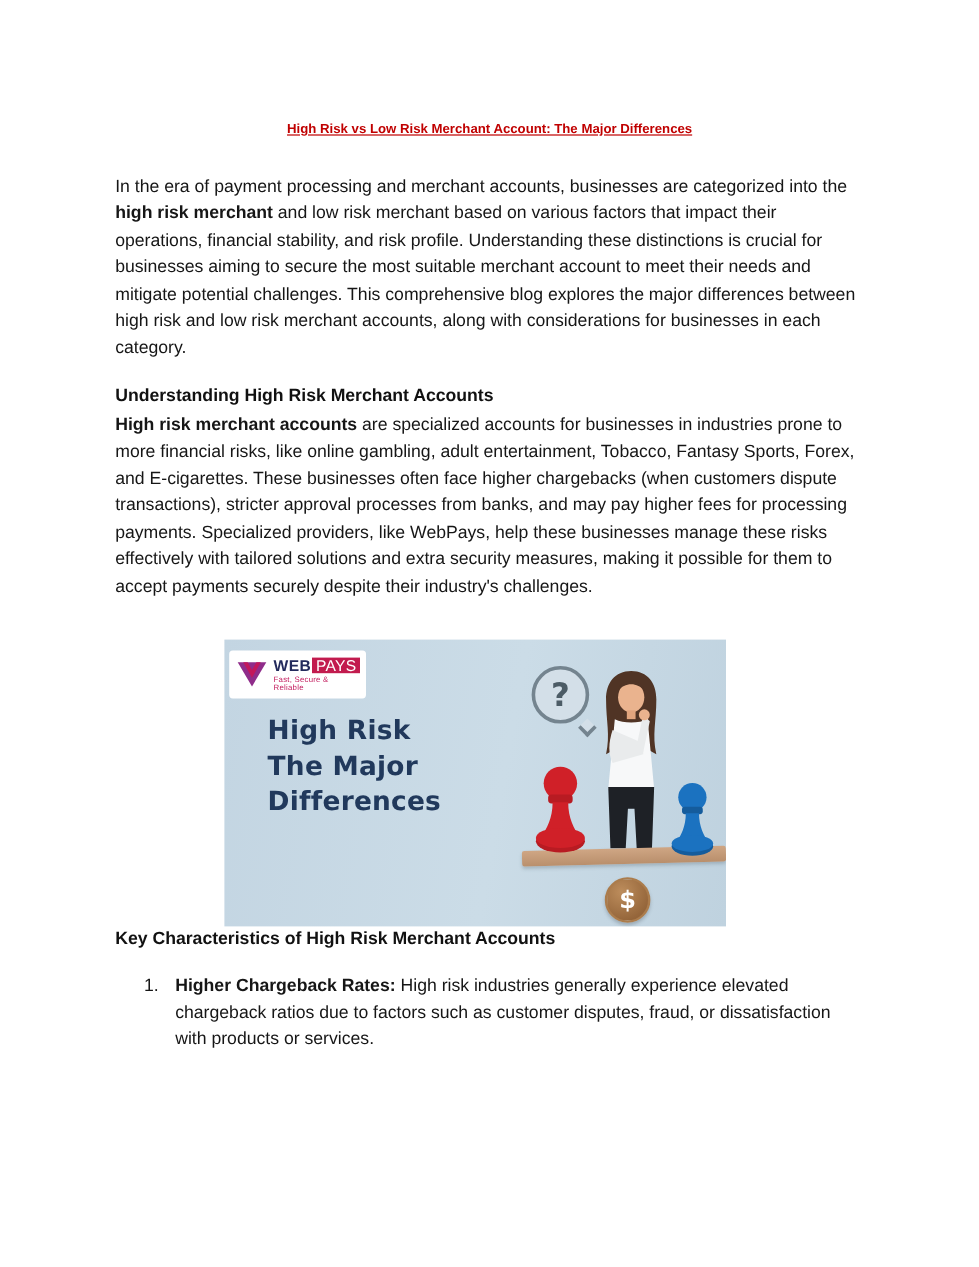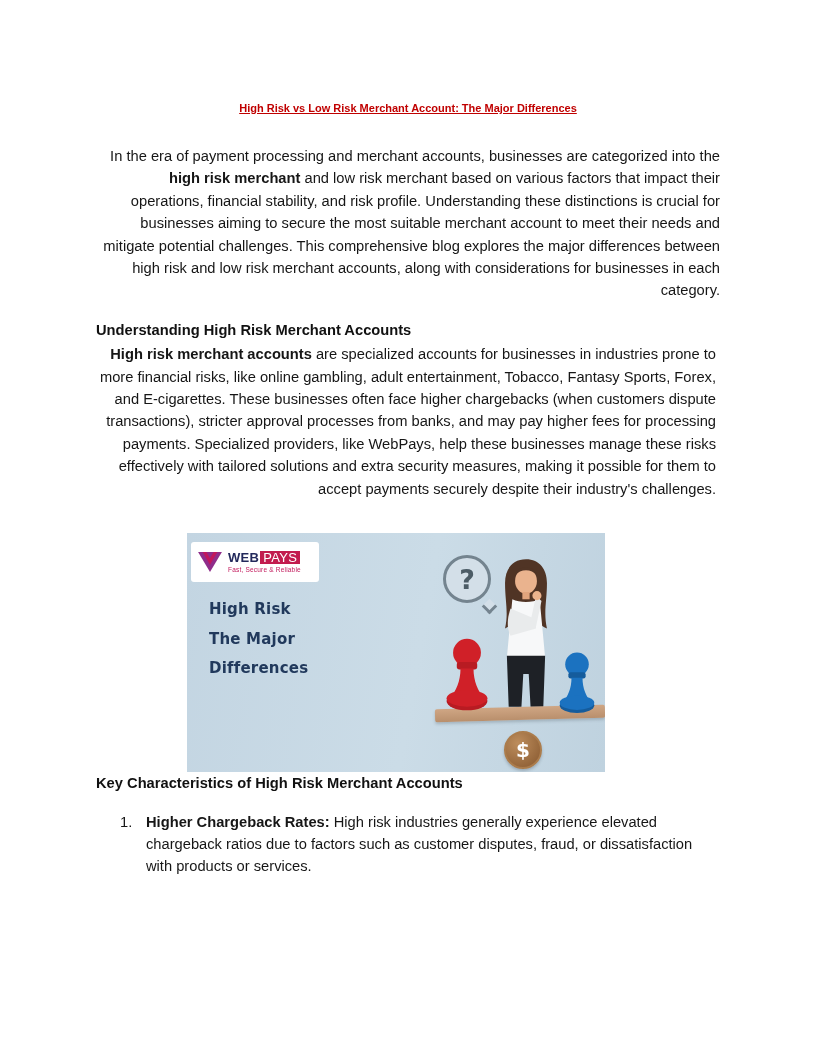--- a/index.html
+++ b/index.html
@@ -22,21 +22,21 @@
     font-weight:bold;
     text-decoration:underline;
     margin:2px 0 27px 0;
     line-height:20px;
   }
 
   .para {
     font-size:14.7px;
     line-height:22.4px;
     margin:0 0 17px 0;
-    text-align:right;
+    text-align:left;
   }
   .para b { font-weight:bold; }
 
   .sec-heading {
     font-size:14.7px;
     font-weight:bold;
     line-height:22.4px;
     margin:0 0 2px 0;
     color:#111;
   }
@@ -46,37 +46,37 @@
   .banner {
     width:418px; height:239px;
     margin:33px 0 0 91px;
     position:relative;
     background:linear-gradient(100deg,#c3d5e2 0%, #cbdce7 55%, #bfd2df 100%);
     overflow:hidden;
   }
 
   .logo-box {
     position:absolute; left:4px; top:9px;
-    width:128px; height:40px;
+    width:114px; height:40px;
     background:#ffffff;
     border-radius:3px;
     display:flex; align-items:center;
     padding:4px 6px; gap:5px;
   }
   .logo-mark { flex:0 0 auto; }
   .logo-line { display:flex; align-items:center; line-height:13px; }
   .logo-web { font-weight:bold; font-size:13px; color:#232a5c; letter-spacing:.3px; }
   .logo-pays { font-weight:normal; font-size:13px; color:#ffffff; background:#c21b4e; padding:0 3px; margin-left:1px; letter-spacing:.3px; }
   .logo-tagline { font-size:6.5px; color:#c2185b; margin-top:2px; letter-spacing:.2px; }
 
   .banner-title {
-    position:absolute; left:22px; top:62px;
+    position:absolute; left:36px; top:62px;
     font-family:"DejaVu Sans", sans-serif;
     font-weight:bold;
-    font-size:15px;
+    font-size:22px;
     line-height:29.5px;
     color:#21395c;
     letter-spacing:.2px;
   }
 
   .q-bubble {
     position:absolute; left:256px; top:22px;
     width:48px; height:48px;
     border-radius:50%;
     border:3px solid #74848f;

